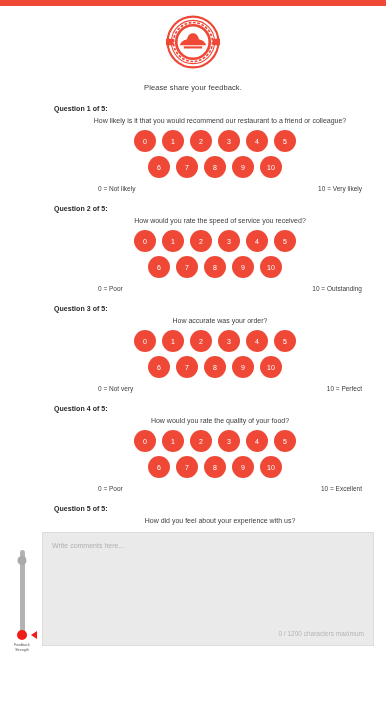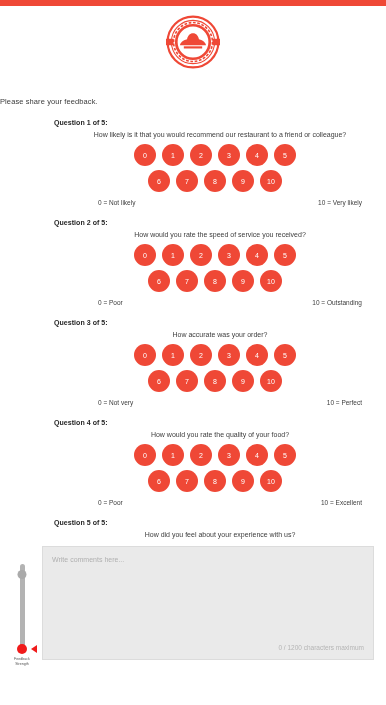--- a/index.html
+++ b/index.html
@@ -28,24 +28,24 @@
     align-items: center;
     padding-top: 9px;
   }
   .logo-seal {
     width: 54px;
     height: 54px;
     position: relative;
   }
 
   .intro {
-    text-align: left;
+    text-align: center;
     font-size: 7.5px;
     color: #3c3c3c;
-    margin-top: 28px;
+    margin-top: 14px;
     letter-spacing: .1px;
   }
 
   .question-block {
     margin-top: 13px;
     padding-left: 54px;
     padding-right: 10px;
   }
   .q-index {
     font-size: 7px;

